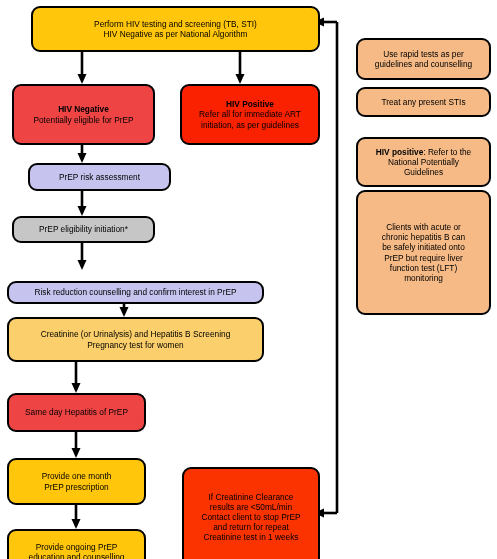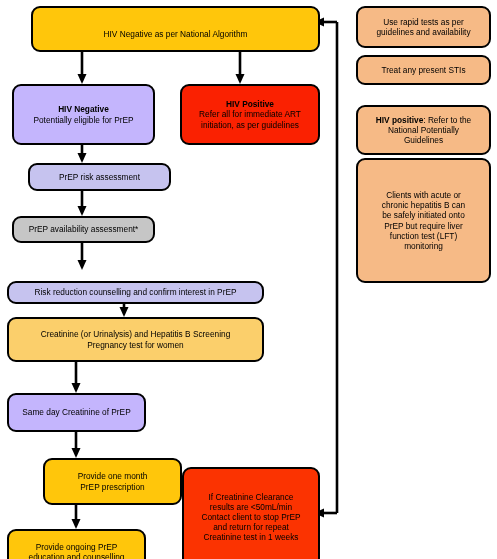--- a/index.html
+++ b/index.html
@@ -35,26 +35,26 @@
     font-size: 8.3px;
     padding: 2px 5px;
     overflow: hidden;
   }
   .node .txt { display: block; width: 100%; }
   .node .ttl { font-weight: bold; }
 
   
   .c-yellow     { background: #FFC60B; }
   .c-lightamber { background: #FBCF6B; }
-  .c-orange     { background: #c4b5fd; }
+  .c-orange     { background: #ef4444; }
   .c-red        { background: #FA2101; }
   .c-brightred  { background: #FB3301; }
   .c-lavender   { background: #C6C3EF; }
   .c-grey       { background: #C6C6C6; }
-  .c-peach      { background: #F6BA86; }
+  .c-peach      { background: #F6BA86; margin-top: 32px; }
 
   
   #wires {
     position: absolute;
     left: 0; top: 0;
     width: 497px; height: 559px;
     pointer-events: none;
   }
   #wires line, #wires polyline { stroke: #000; stroke-width: 2.6; fill: none; }
   #wires polygon { fill: #000; }
@@ -96,21 +96,21 @@
     <polyline points="337,22 337,513"></polyline>
     <line x1="337" y1="22" x2="322" y2="22"></line>
     <polygon points="314,22 324,17.5 324,26.5"></polygon>
 
     <line x1="337" y1="513" x2="322" y2="513"></line>
     <polygon points="314,513 324,508.5 324,517.5"></polygon>
   </svg>
 
   <div class="node c-yellow" style="left:31px; top:6px; width:289px; height:46px;">
     <span class="txt">
-      <br>
+      <span>Perform HIV testing and screening (TB, STI)</span><br>
       <span>HIV Negative as per National Algorithm</span>
     </span>
   </div>
 
   <div class="node c-orange" style="left:12px; top:84px; width:143px; height:61px;">
     <span class="txt">
       <span class="ttl">HIV Negative</span><br>
       <span>Potentially eligible for PrEP</span>
     </span>
   </div>
@@ -121,39 +121,39 @@
       <span>Refer all for immediate ART</span><br>
       <span>initiation, as per guidelines</span>
     </span>
   </div>
 
   <div class="node c-lavender" style="left:12px; top:163px; width:143px; height:28px;margin-left:16px;">
     <span class="txt">PrEP risk assessment</span>
   </div>
 
   <div class="node c-grey" style="left:12px; top:216px; width:143px; height:27px;">
-    <span class="txt">PrEP availability assessment*</span>
+    <span class="txt">PrEP eligibility initiation*</span>
   </div>
 
   <div class="node c-lavender" style="left:7px; top:270px; width:257px; height:23px;margin-top:11px;">
     <span class="txt">Risk reduction counselling and confirm interest in PrEP</span>
   </div>
 
   <div class="node c-lightamber" style="left:7px; top:317px; width:257px; height:45px;">
     <span class="txt">
       <span>Creatinine (or Urinalysis) and Hepatitis B Screening</span><br>
       <span>Pregnancy test for women</span>
     </span>
   </div>
 
   <div class="node c-orange" style="left:7px; top:393px; width:139px; height:39px;">
-    <span class="txt">Same day Creatinine of PrEP</span>
-  </div>
-
-  <div class="node c-yellow" style="left:7px; top:458px; width:139px; height:47px;margin-left:36px;">
+    <span class="txt">Same day Hepatitis of PrEP</span>
+  </div>
+
+  <div class="node c-yellow" style="left:7px; top:458px; width:139px; height:47px;">
     <span class="txt">
       <span>Provide one month</span><br>
       <span>PrEP prescription</span>
     </span>
   </div>
 
   <div class="node c-yellow" style="left:7px; top:529px; width:139px; height:46px;">
     <span class="txt">
       <span>Provide ongoing PrEP</span><br>
       <span>education and counselling</span>
@@ -166,21 +166,21 @@
       <span>results are &lt;50mL/min</span><br>
       <span>Contact client to stop PrEP</span><br>
       <span>and return for repeat</span><br>
       <span>Creatinine test in 1 weeks</span>
     </span>
   </div>
 
   <div class="node c-peach" style="left:356px; top:6px; width:135px; height:42px;">
     <span class="txt">
       <span>Use rapid tests as per</span><br>
-      <span>guidelines and availability</span>
+      <span>guidelines and counselling</span>
     </span>
   </div>
 
   <div class="node c-peach" style="left:356px; top:55px; width:135px; height:30px;">
     <span class="txt">Treat any present STIs</span>
   </div>
 
   <div class="node c-peach" style="left:356px; top:105px; width:135px; height:50px;">
     <span class="txt">
       <span class="ttl">HIV positive</span><span>: Refer to the</span><br>

